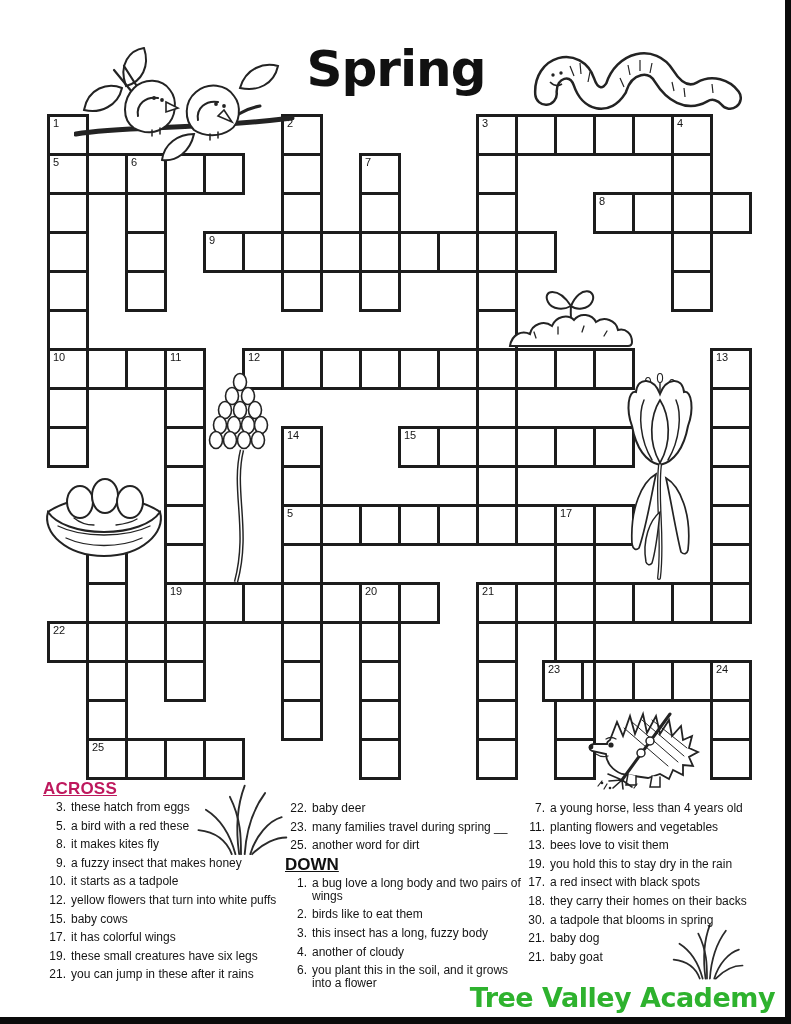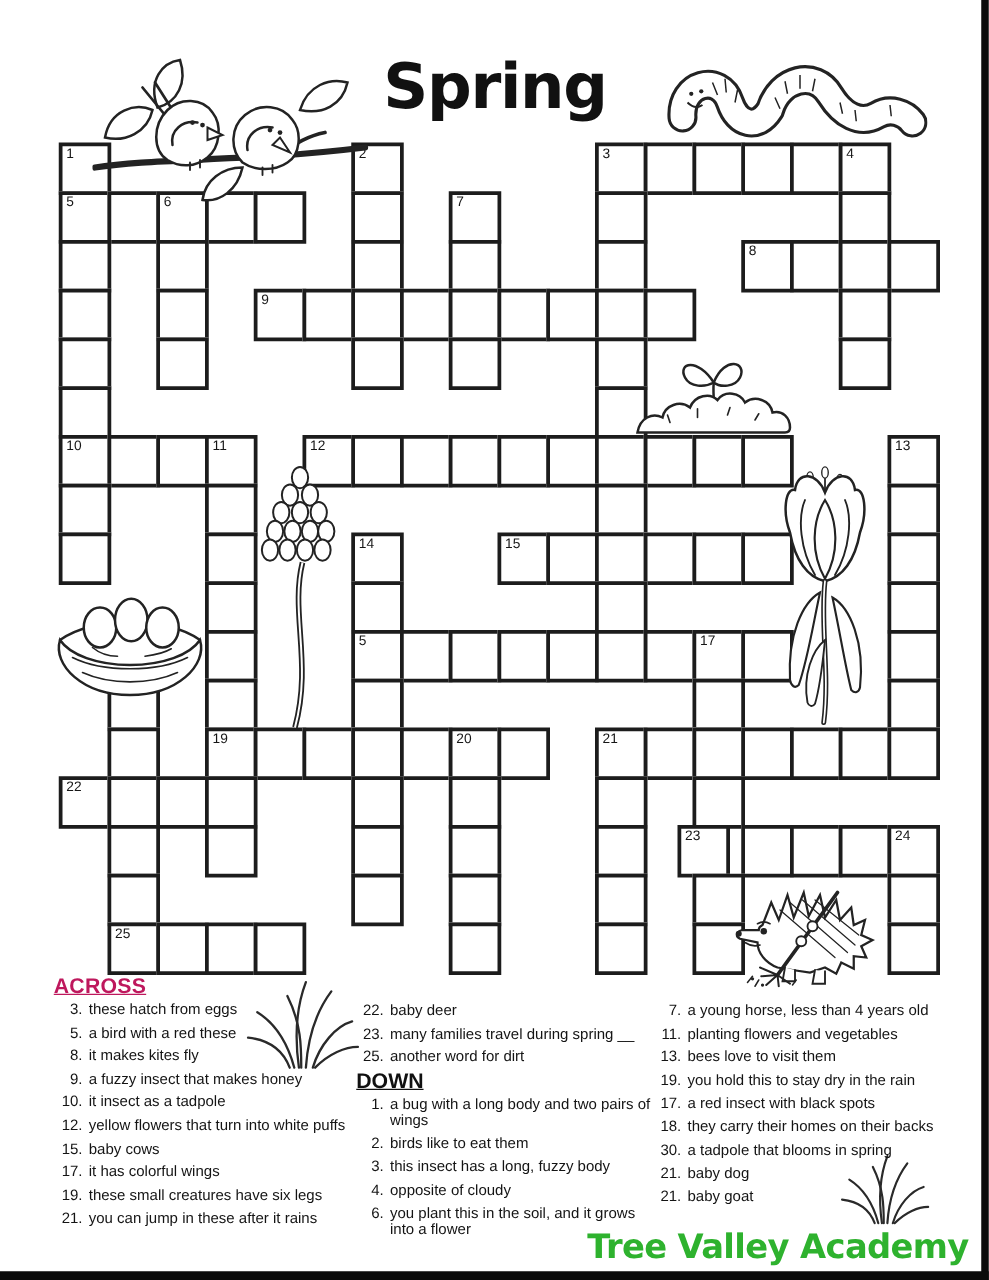--- a/index.html
+++ b/index.html
@@ -401,21 +401,21 @@
     <div class="clue">
       <span class="num">8.</span>
       <span class="txt">it makes kites fly</span>
     </div>
     <div class="clue">
       <span class="num">9.</span>
       <span class="txt">a fuzzy insect that makes honey</span>
     </div>
     <div class="clue">
       <span class="num">10.</span>
-      <span class="txt">it insect as a tadpole</span>
+      <span class="txt">it starts as a tadpole</span>
     </div>
     <div class="clue">
       <span class="num">12.</span>
       <span class="txt">yellow flowers that turn into white puffs</span>
     </div>
     <div class="clue">
       <span class="num">15.</span>
       <span class="txt">baby cows</span>
     </div>
     <div class="clue">
@@ -444,33 +444,33 @@
       </div>
       <div class="clue">
         <span class="num">25.</span>
         <span class="txt">another word for dirt</span>
       </div>
     </div>
   <div class="down-head">DOWN</div>
   <div id="col2-down">
       <div class="clue">
         <span class="num">1.</span>
-        <span class="txt">a bug with a long body and two pairs of wings</span>
+        <span class="txt">a bug love a long body and two pairs of wings</span>
       </div>
       <div class="clue">
         <span class="num">2.</span>
         <span class="txt">birds like to eat them</span>
       </div>
       <div class="clue">
         <span class="num">3.</span>
         <span class="txt">this insect has a long, fuzzy body</span>
       </div>
       <div class="clue">
         <span class="num">4.</span>
-        <span class="txt">opposite of cloudy</span>
+        <span class="txt">another of cloudy</span>
       </div>
       <div class="clue">
         <span class="num">6.</span>
         <span class="txt">you plant this in the soil, and it grows into a flower</span>
       </div>
     </div>
 </div>
 
 <div class="clue-col" style="left:523px;top:802px;width:246px;" id="col3">
     <div class="clue">

